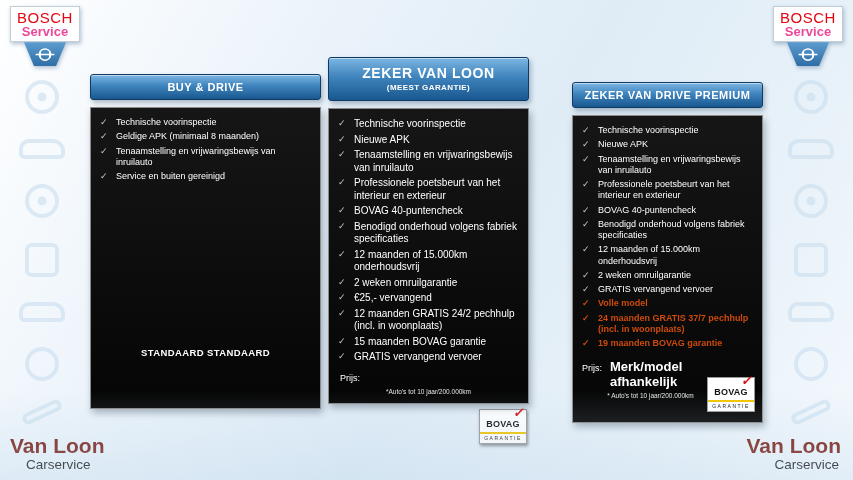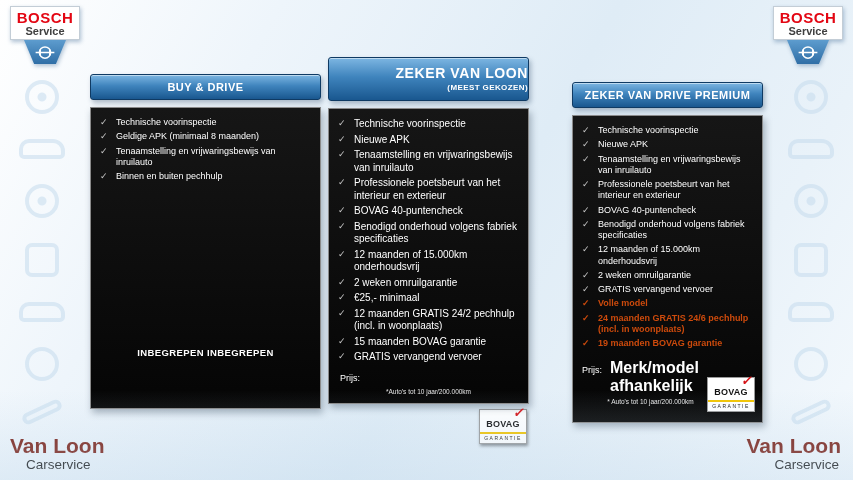--- a/index.html
+++ b/index.html
@@ -16,38 +16,38 @@
   .wm-ring{background:radial-gradient(circle,var(--wm,#c6dcee) 0 4px,transparent 5px);}
   .wm-square{border-radius:7px;}
   .wm-circle{}
   .wm-car{width:46px;height:20px;border-radius:10px 12px 5px 5px;}
   .wm-bar{width:42px;height:12px;border-radius:6px;transform:rotate(-25deg);}
 
   
   .bosch-logo{position:absolute;top:6px;width:70px;text-align:center;filter:drop-shadow(1px 2px 2px rgba(80,120,160,.45));}
   .bosch-l{left:10px;} .bosch-r{right:10px;}
   .bosch-box{background:#fff;border:1px solid #c3cdd6;padding:3px 2px 2px;}
-  .bosch-brand{color:var(--bosch-red,#e30613);font-weight:bold;font-size:15px;letter-spacing:.5px;line-height:1;}
-  .bosch-service{color:#404040;font-weight:bold;font-size:11px;line-height:1.1;}
+  .bosch-brand{color:var(--bosch-red,#e30613);font-weight:normal;font-size:15px;letter-spacing:.5px;line-height:1;}
+  .bosch-service{color:#ec4899;font-weight:bold;font-size:13px;line-height:1.1;}
   .bosch-shield{width:42px;height:24px;margin:0 auto;background:linear-gradient(180deg,#5d9cce,var(--shield-blue,#2f6ea6));
     clip-path:polygon(0 0,100% 0,76% 100%,24% 100%);display:flex;align-items:center;justify-content:center;}
   .armature{width:24px;height:15px;}
 
   
   .col{position:absolute;display:flex;flex-direction:column;}
   .col-left{left:90px;top:74px;width:231px;}
   .col-mid{left:328px;top:57px;width:201px;}
   .col-right{left:572px;top:82px;width:191px;}
 
   .col-header{background:linear-gradient(180deg,var(--header-top,#7db6e2) 0%,#3f84bd 45%,var(--header-bottom,#19578f) 100%);
     border:1px solid #0f3a63;border-radius:3px;color:#fff;text-align:center;
     box-shadow:inset 0 1px 0 rgba(255,255,255,.5),2px 3px 5px rgba(40,70,100,.35);
     display:flex;flex-direction:column;justify-content:center;}
   .header-sm{height:24px;font-size:11px;font-weight:bold;letter-spacing:.5px;}
-  .header-lg{height:42px;align-items:flex-end;}
+  .header-lg{height:42px;}
   .header-title{font-size:14px;font-weight:bold;letter-spacing:.6px;line-height:1.1;}
   .header-sub{font-size:8px;font-weight:bold;letter-spacing:.4px;margin-top:1px;}
 
   .col-body{margin-top:7px;background:linear-gradient(180deg,#161616,var(--panel-bg,#050505));
     border:1px solid #8a8a8a;color:#fff;padding:9px 9px 8px;display:flex;flex-direction:column;
     box-shadow:2px 4px 7px rgba(30,50,70,.35);box-sizing:border-box;position:relative;}
   .col-left .col-body{height:302px;}
   .col-mid .col-body{height:296px;}
   .col-right .col-body{height:308px;}
 
@@ -62,21 +62,21 @@
 
   .col-footer{margin-top:auto;margin-bottom:42px;text-align:center;font-weight:bold;font-size:9.5px;letter-spacing:.4px;}
 
   .price-row{position:relative;margin-top:auto;height:20px;}
   .price-label{position:absolute;left:2px;bottom:3px;font-size:9px;}
   .price-value{display:block;text-align:center;font-size:15px;font-weight:bold;letter-spacing:.3px;}
   .footnote{text-align:center;font-size:6.5px;color:#e6e6e6;margin-top:2px;}
 
   .price-row-r{display:flex;gap:8px;align-items:baseline;margin-top:10px;}
   .price-row-r .price-label-r{font-size:9px;}
-  .price-row-r .price-value-r{font-size:16px;font-weight:bold;}
+  .price-row-r .price-value-r{font-size:13px;font-weight:bold;}
   .footnote-r{text-align:center;font-size:6.5px;color:#e6e6e6;margin-top:3px;padding-right:34px;}
 
   
   .bovag{width:46px;background:#fff;border:1px solid #999;box-shadow:1px 2px 3px rgba(0,0,0,.45);text-align:center;}
   .bovag-top{position:relative;padding:3px 2px 1px;}
   .bovag-name{font-weight:bold;font-size:9px;letter-spacing:.2px;color:#111;}
   .bovag-check{position:absolute;top:-5px;right:1px;color:var(--bovag-red,#d51317);font-size:13px;font-weight:bold;transform:skewX(-12deg);}
   .bovag-sub{font-size:5px;letter-spacing:1.5px;color:#111;border-top:2px solid #f2c400;padding:1px 0 2px;}
   .bovag-mid{align-self:flex-end;margin:5px 2px 0 0;}
   .bovag-right{position:absolute;right:7px;bottom:10px;}
@@ -156,31 +156,31 @@
           <div class="item">
             <span class="check">✓</span>
             <span class="item-text">Geldige APK (minimaal 8 maanden)</span>
           </div>
           <div class="item">
             <span class="check">✓</span>
             <span class="item-text">Tenaamstelling en vrijwaringsbewijs van inruilauto</span>
           </div>
           <div class="item">
             <span class="check">✓</span>
-            <span class="item-text">Binnen en buiten pechhulp</span>
+            <span class="item-text">Service en buiten gereinigd</span>
           </div>
         </div>
-      <div class="col-footer">INBEGREPEN INBEGREPEN</div>
+      <div class="col-footer">STANDAARD STANDAARD</div>
     </div>
   </section>
 
   <section class="col col-mid">
     <header class="col-header header-lg">
       <div class="header-title">ZEKER VAN LOON</div>
-      <div class="header-sub">(MEEST GEKOZEN)</div>
+      <div class="header-sub">(MEEST GARANTIE)</div>
     </header>
     <div class="col-body">
       <div class="items">
           <div class="item">
             <span class="check">✓</span>
             <span class="item-text">Technische voorinspectie</span>
           </div>
           <div class="item">
             <span class="check">✓</span>
             <span class="item-text">Nieuwe APK</span>
@@ -204,21 +204,21 @@
           <div class="item">
             <span class="check">✓</span>
             <span class="item-text">12 maanden of 15.000km onderhoudsvrij</span>
           </div>
           <div class="item">
             <span class="check">✓</span>
             <span class="item-text">2 weken omruilgarantie</span>
           </div>
           <div class="item">
             <span class="check">✓</span>
-            <span class="item-text">€25,- minimaal</span>
+            <span class="item-text">€25,- vervangend</span>
           </div>
           <div class="item">
             <span class="check">✓</span>
             <span class="item-text">12 maanden GRATIS 24/2 pechhulp (incl. in woonplaats)</span>
           </div>
           <div class="item">
             <span class="check">✓</span>
             <span class="item-text">15 maanden BOVAG garantie</span>
           </div>
           <div class="item">
@@ -281,21 +281,21 @@
           <div class="item">
             <span class="check">✓</span>
             <span class="item-text">GRATIS vervangend vervoer</span>
           </div>
           <div class="item highlight">
             <span class="check">✓</span>
             <span class="item-text">Volle model</span>
           </div>
           <div class="item highlight">
             <span class="check">✓</span>
-            <span class="item-text">24 maanden GRATIS 24/6 pechhulp (incl. in woonplaats)</span>
+            <span class="item-text">24 maanden GRATIS 37/7 pechhulp (incl. in woonplaats)</span>
           </div>
           <div class="item highlight">
             <span class="check">✓</span>
             <span class="item-text">19 maanden BOVAG garantie</span>
           </div>
         </div>
       <div class="price-row-r">
         <span class="price-label-r">Prijs:</span>
         <span class="price-value-r">Merk/model afhankelijk</span>
       </div>

